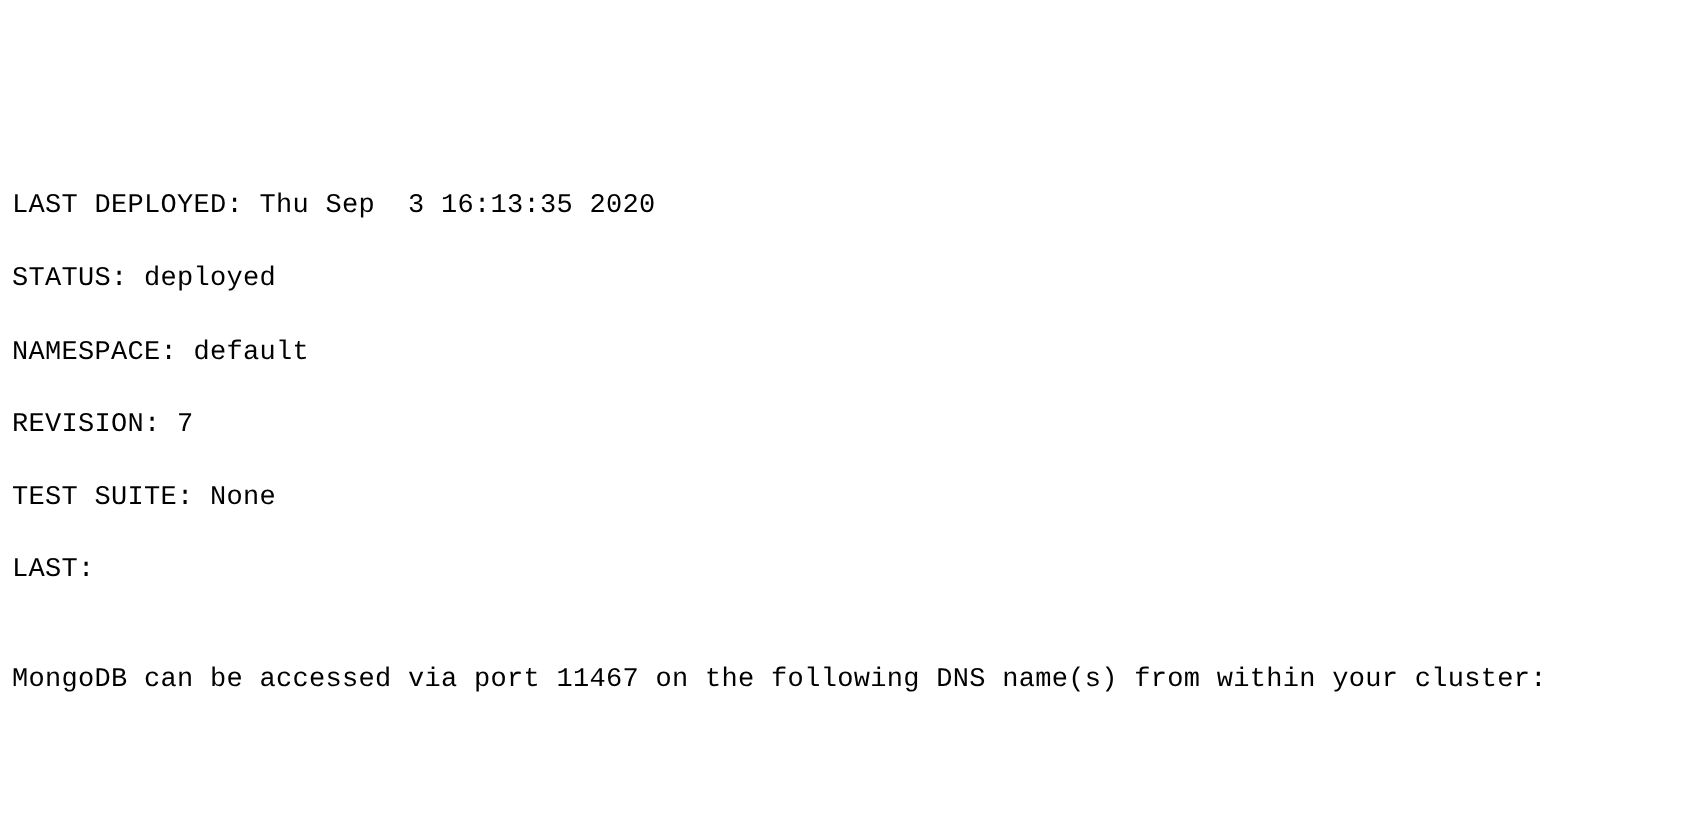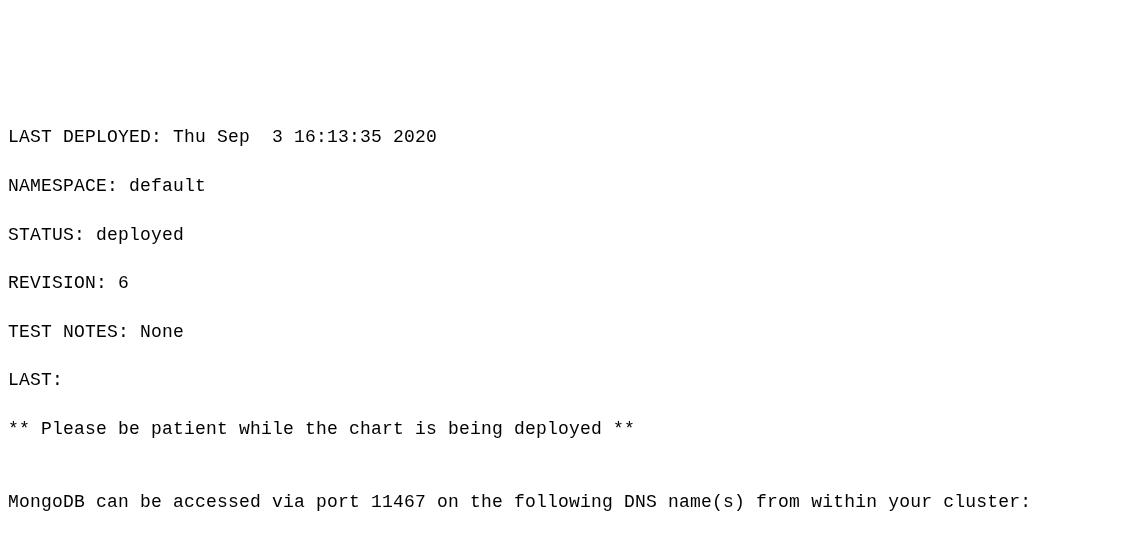--- a/index.html
+++ b/index.html
@@ -25,26 +25,25 @@
     display: block;
   }
 </style>
 </head>
 <body>
 
 
 
 <div class="terminal">
 <span class="line">LAST DEPLOYED: Thu Sep  3 16:13:35 2020</span>
+<span class="line">STATUS: deployed</span>
 <span class="line">NAMESPACE: default</span>
-<span class="line">STATUS: deployed</span>
-<span class="line">REVISION: 6</span>
-<span class="line">TEST NOTES: None</span>
+<span class="line">REVISION: 7</span>
+<span class="line">TEST SUITE: None</span>
 <span class="line">LAST:</span>
-<span class="line">** Please be patient while the chart is being deployed **</span>
 <span class="line"></span>
 <span class="line">MongoDB can be accessed via port 11467 on the following DNS name(s) from within your cluster:</span>
 <span class="line"></span>
 
 <span class="line"></span>
 
 <span class="line"></span>
 
 <span class="line"></span>
 

